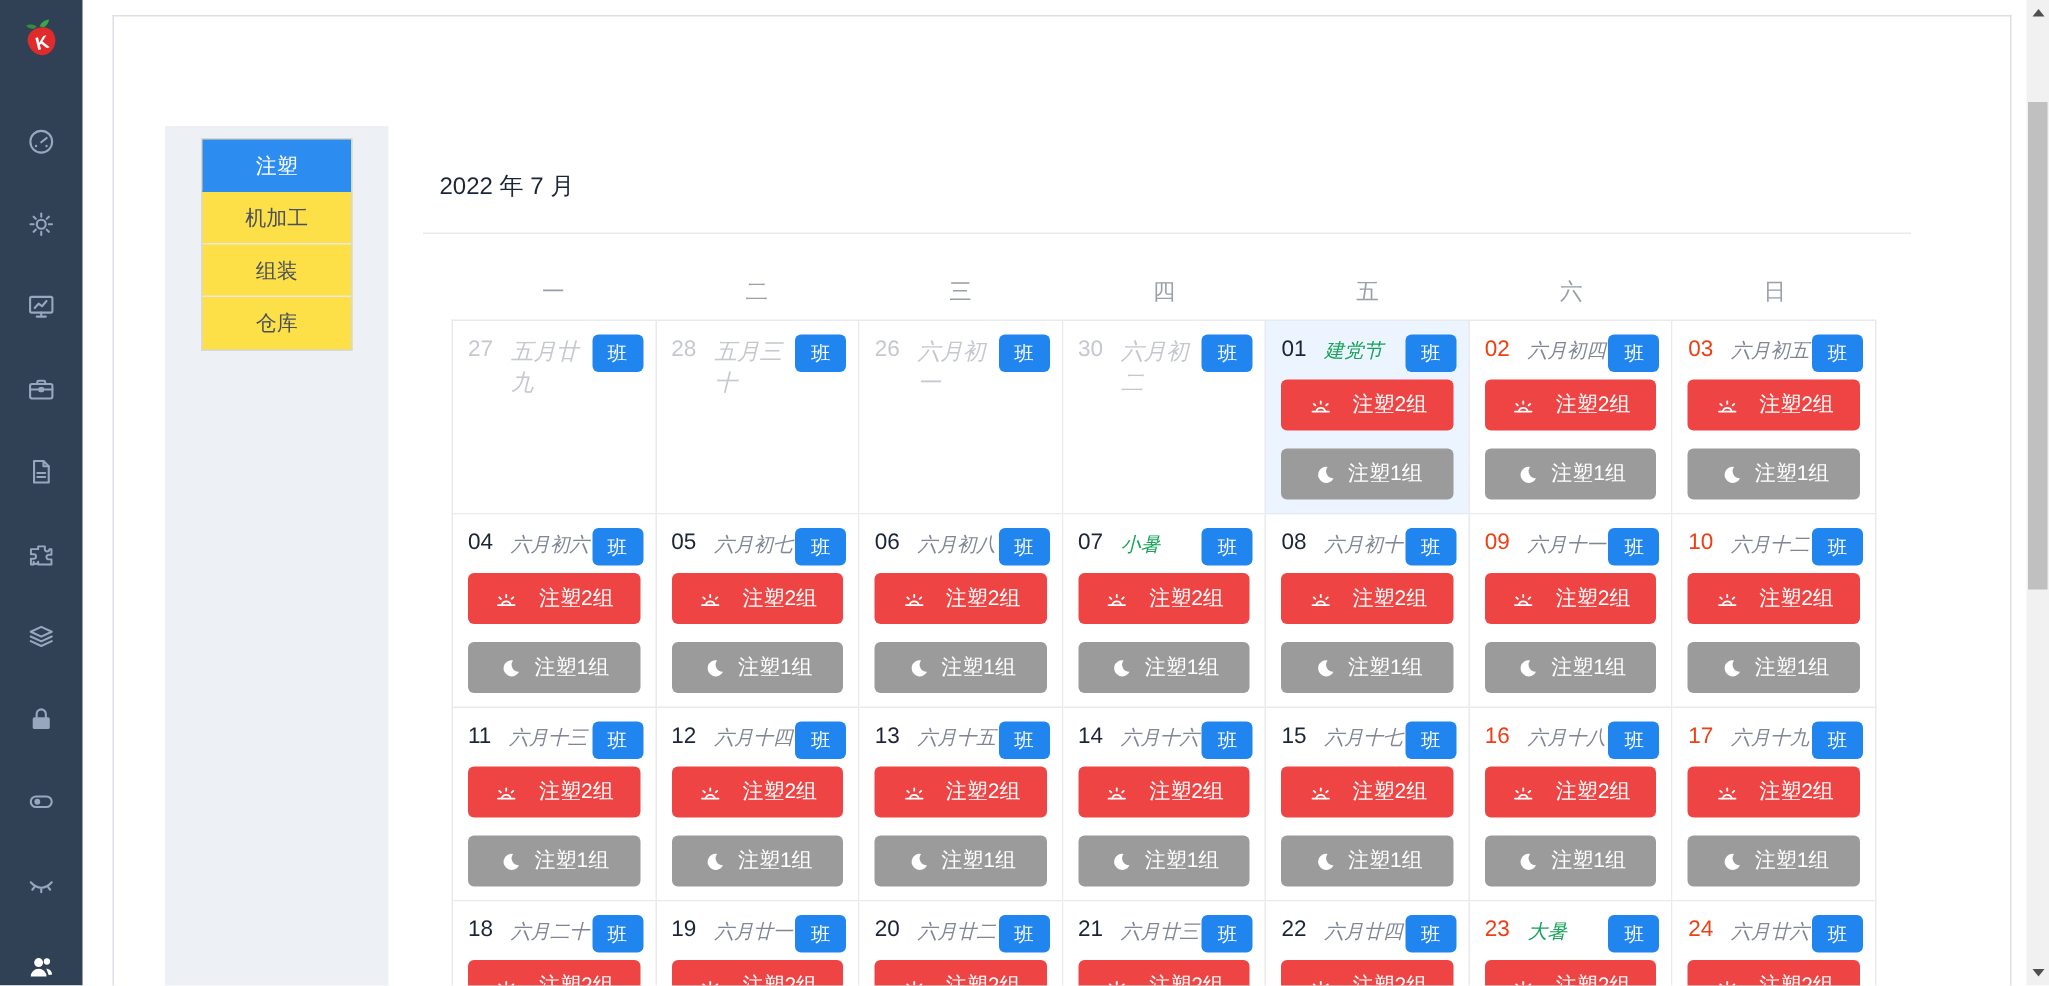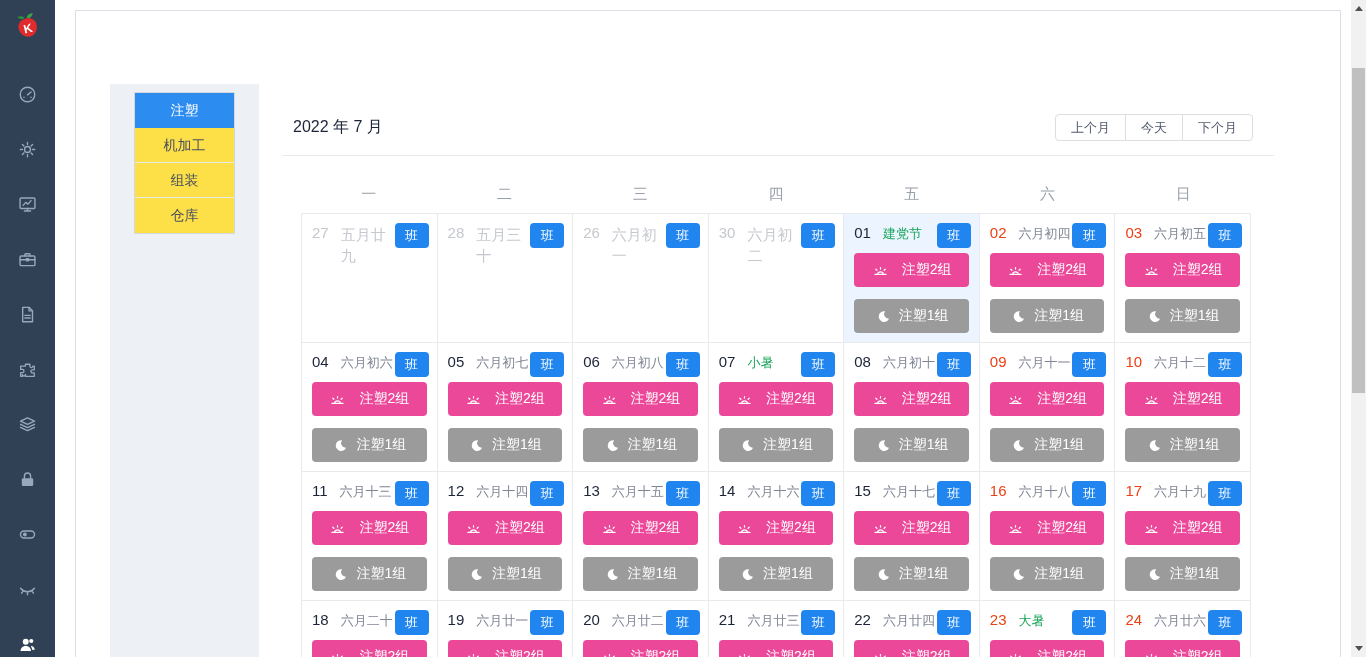--- a/index.html
+++ b/index.html
@@ -59,30 +59,30 @@
   .cal-grid { position:absolute; top:202px; left:19px; width:950px;
     display:grid; grid-template-columns:repeat(7,1fr); grid-auto-rows:129px;
     border-top:1px solid #e8eaec; border-left:1px solid #e8eaec; }
   .cell { border-right:1px solid #e8eaec; border-bottom:1px solid #e8eaec; background:#fff;
     position:relative; overflow:hidden; cursor:pointer; }
   .cell.today { background:#ecf5ff; }
   .cell-head { display:flex; align-items:flex-start; padding:10px 48px 0 10px; }
   .dnum { font-size:15px; color:#1c2438; margin-right:12px; line-height:1.25; }
   .dnum.red { color:#ed4014; }
   .dnum.muted { color:#c5c8ce; }
-  .dlabel { font-size:13px; color:#808695; line-height:1.4; white-space:nowrap; margin-top:1px; }
+  .dlabel { font-size:13px; color:#808695; line-height:1.4; white-space:nowrap; margin-top:1px;font-style:italic; }
   .dlabel.festival { color:#15a356; }
   .cell.other .dlabel { font-size:15px; color:#c5c8ce; white-space:normal; width:51px; margin-top:0; }
   .badge { position:absolute; right:8px; top:9px; width:34px; height:25px; background:#2185f0;
     border:none; border-radius:4px; color:#fff; font-size:13px; cursor:pointer; line-height:25px; text-align:center;
     font-family:"Liberation Sans","DejaVu Sans",sans-serif; }
   .shift { height:34px; margin:10px 10px 0; border-radius:4px; display:flex; align-items:center;
     justify-content:center; gap:7px; color:#fff; font-size:14px; cursor:pointer; }
   .shift svg { width:17px; height:17px; }
-  .shift.day { background:#ec4899;gap:13px; }
+  .shift.day { background:#ef4444;gap:13px; }
   .shift.night { margin-top:12px; background:#9b9b9b; }
 </style>
 </head>
 <body>
 
 <div class="sidebar">
   <div class="logo">
     <svg width="36" height="36" viewBox="0 0 36 36">
       <g transform="rotate(-14 18 18)">
         <path d="M19 7.5c1.6-2.6 4.6-3.4 7.2-3-.7 2-2.4 3.8-5 4.3z" fill="#3aa648"></path>
@@ -177,25 +177,20 @@
         <div class="cat-item active">注塑</div>
         <div class="cat-item">机加工</div>
         <div class="cat-item">组装</div>
         <div class="cat-item">仓库</div>
       </div>
   </div>
 
   <div class="cal-panel">
     <div class="cal-top">
       <span class="cal-title">2022 年 7 月</span>
-      <span class="btn-group">
-          <button class="nav-btn">上个月</button>
-          <button class="nav-btn">今天</button>
-          <button class="nav-btn">下个月</button>
-        </span>
     </div>
     <div class="cal-divider"></div>
     <div class="weekday-row">
         <span class="weekday">一</span>
         <span class="weekday">二</span>
         <span class="weekday">三</span>
         <span class="weekday">四</span>
         <span class="weekday">五</span>
         <span class="weekday">六</span>
         <span class="weekday">日</span>

